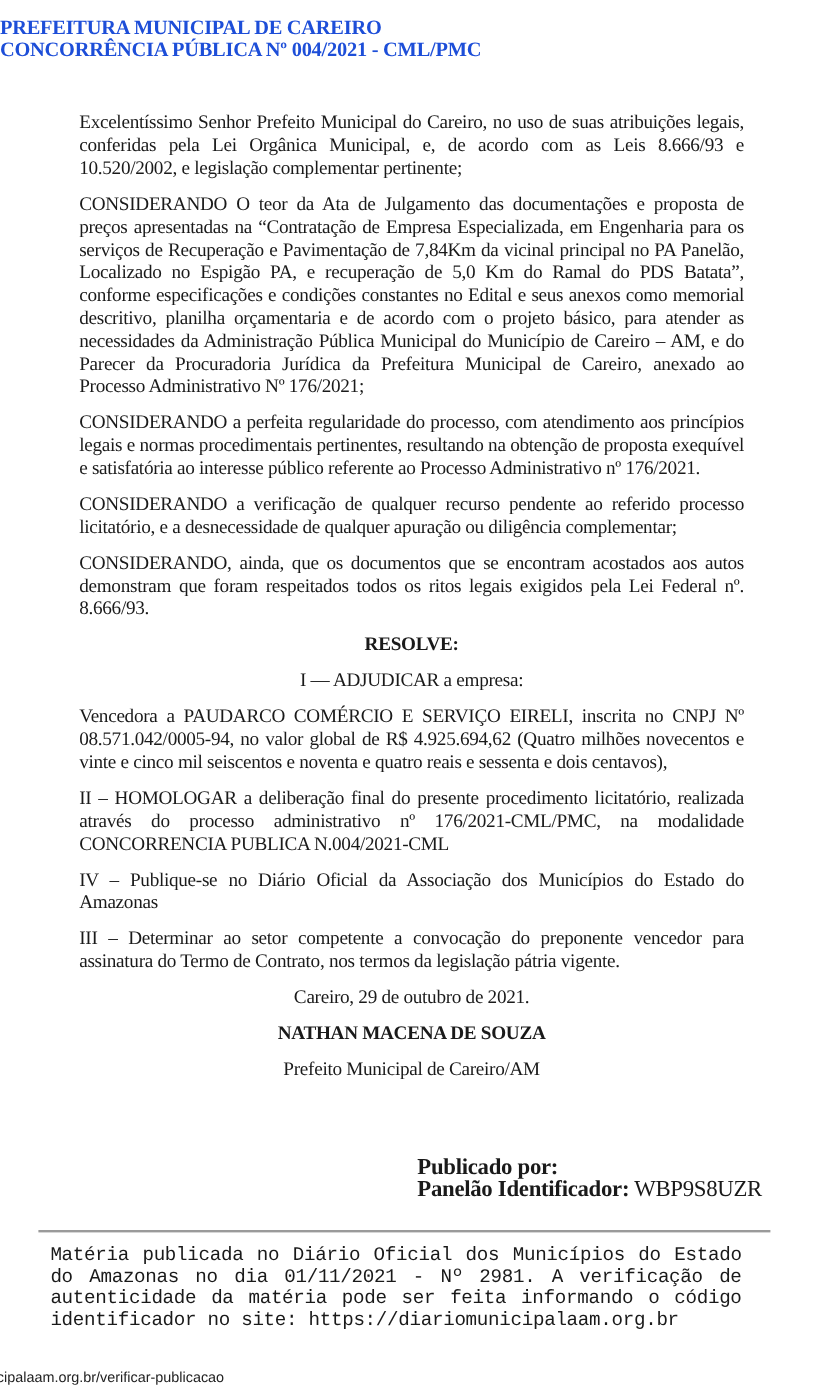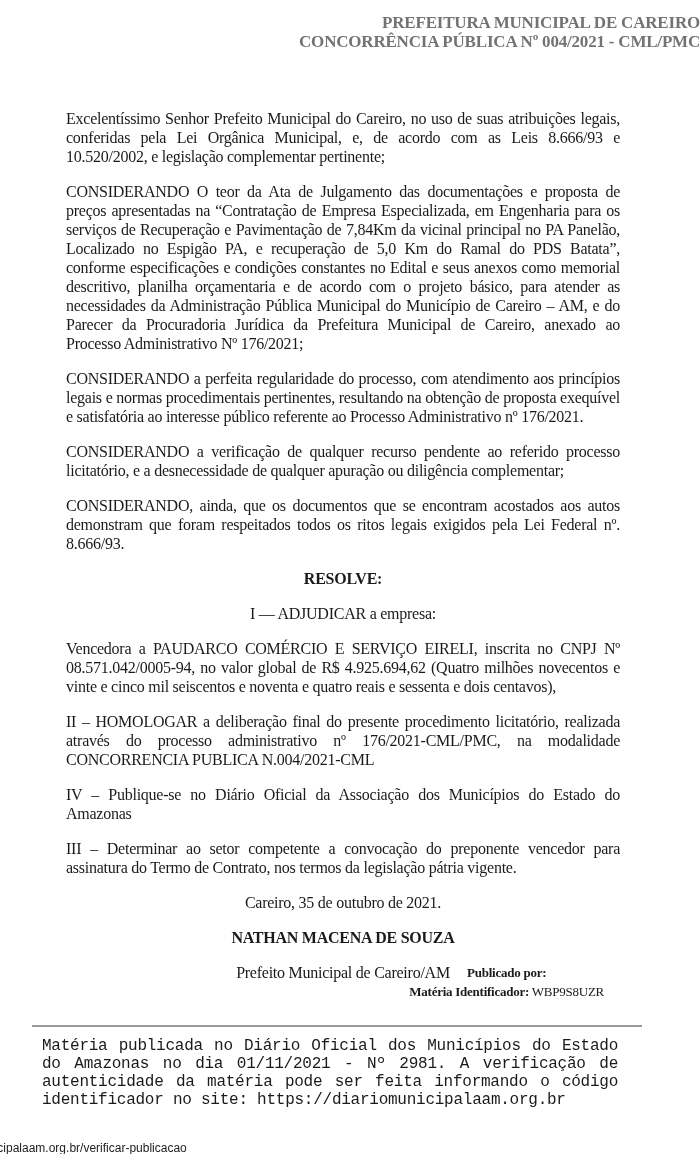--- a/index.html
+++ b/index.html
@@ -20,49 +20,49 @@
     left: 0;
     top: 0;
     width: 700px;
     height: 1154px;
   }
   .header {
     position: absolute;
     top: 13px;
     left: 0;
     width: 700px;
-    text-align: right;
+    text-align: left;
     font-weight: bold;
     font-size: 17px;
     line-height: 19px;
     letter-spacing: -0.2px;
-    color: #737373;
+    color: #1d4ed8;
   }
   .header div { white-space: nowrap; }
   .body {
     position: absolute;
     top: 93px;
     left: 66px;
     width: 554px;
     font-size: 16px;
     line-height: 19px;
     letter-spacing: -0.25px;
   }
   .body p {
-    margin: 16px 0 11px 0;
+    margin: 0 0 11px 0;
     text-align: justify;
   }
   .body p.nojust { text-align: center; }
   .bold { font-weight: bold; }
   .sig-block {
     position: absolute;
     top: 963px;
-    right: 96px;
-    text-align: center;
-    font-size: 13px;
+    right: 65px;
+    text-align: left;
+    font-size: 19px;
     line-height: 19px;
     letter-spacing: -0.25px;
   }
   .sig-block .bold { font-weight: bold; }
   .divider {
     position: absolute;
     top: 1025px;
     left: 32px;
     width: 610px;
     height: 0;
@@ -105,29 +105,29 @@
     <p>CONSIDERANDO O teor da Ata de Julgamento das documentações e proposta de preços apresentadas na “Contratação de Empresa Especializada, em Engenharia para os serviços de Recuperação e Pavimentação de 7,84Km da vicinal principal no PA Panelão, Localizado no Espigão PA, e recuperação de 5,0 Km do Ramal do PDS Batata”, conforme especificações e condições constantes no Edital e seus anexos como memorial descritivo, planilha orçamentaria e de acordo com o projeto básico, para atender as necessidades da Administração Pública Municipal do Município de Careiro – AM, e do Parecer da Procuradoria Jurídica da Prefeitura Municipal de Careiro, anexado ao Processo Administrativo Nº 176/2021;</p>
     <p>CONSIDERANDO a perfeita regularidade do processo, com atendimento aos princípios legais e normas procedimentais pertinentes, resultando na obtenção de proposta exequível e satisfatória ao interesse público referente ao Processo Administrativo nº 176/2021.</p>
     <p>CONSIDERANDO a verificação de qualquer recurso pendente ao referido processo licitatório, e a desnecessidade de qualquer apuração ou diligência complementar;</p>
     <p>CONSIDERANDO, ainda, que os documentos que se encontram acostados aos autos demonstram que foram respeitados todos os ritos legais exigidos pela Lei Federal nº. 8.666/93.</p>
     <p class="bold nojust">RESOLVE:</p>
     <p class="nojust">I — ADJUDICAR a empresa:</p>
     <p>Vencedora a PAUDARCO COMÉRCIO E SERVIÇO EIRELI, inscrita no CNPJ Nº 08.571.042/0005-94, no valor global de R$ 4.925.694,62 (Quatro milhões novecentos e vinte e cinco mil seiscentos e noventa e quatro reais e sessenta e dois centavos),</p>
     <p>II – HOMOLOGAR a deliberação final do presente procedimento licitatório, realizada através do processo administrativo nº 176/2021-CML/PMC, na modalidade CONCORRENCIA PUBLICA N.004/2021-CML</p>
     <p>IV – Publique-se no Diário Oficial da Associação dos Municípios do Estado do Amazonas</p>
     <p>III – Determinar ao setor competente a convocação do preponente vencedor para assinatura do Termo de Contrato, nos termos da legislação pátria vigente.</p>
-    <p class="nojust">Careiro, 35 de outubro de 2021.</p>
+    <p class="nojust">Careiro, 29 de outubro de 2021.</p>
     <p class="bold nojust">NATHAN MACENA DE SOUZA</p>
     <p class="nojust">Prefeito Municipal de Careiro/AM</p>
   </div>
 
   <div class="sig-block">
     <div class="bold">Publicado por:</div>
     <div>
-      <span class="bold">Matéria Identificador:</span>
+      <span class="bold">Panelão Identificador:</span>
       <span>WBP9S8UZR</span>
     </div>
   </div>
 
   <div class="divider"></div>
 
   <div class="footer-note">Matéria publicada no Diário Oficial dos Municípios do Estado do Amazonas no dia 01/11/2021 - Nº 2981. A verificação de autenticidade da matéria pode ser feita informando o código identificador no site: https://diariomunicipalaam.org.br</div>
 
   <div class="url-footer">nicipalaam.org.br/verificar-publicacao</div>
 

